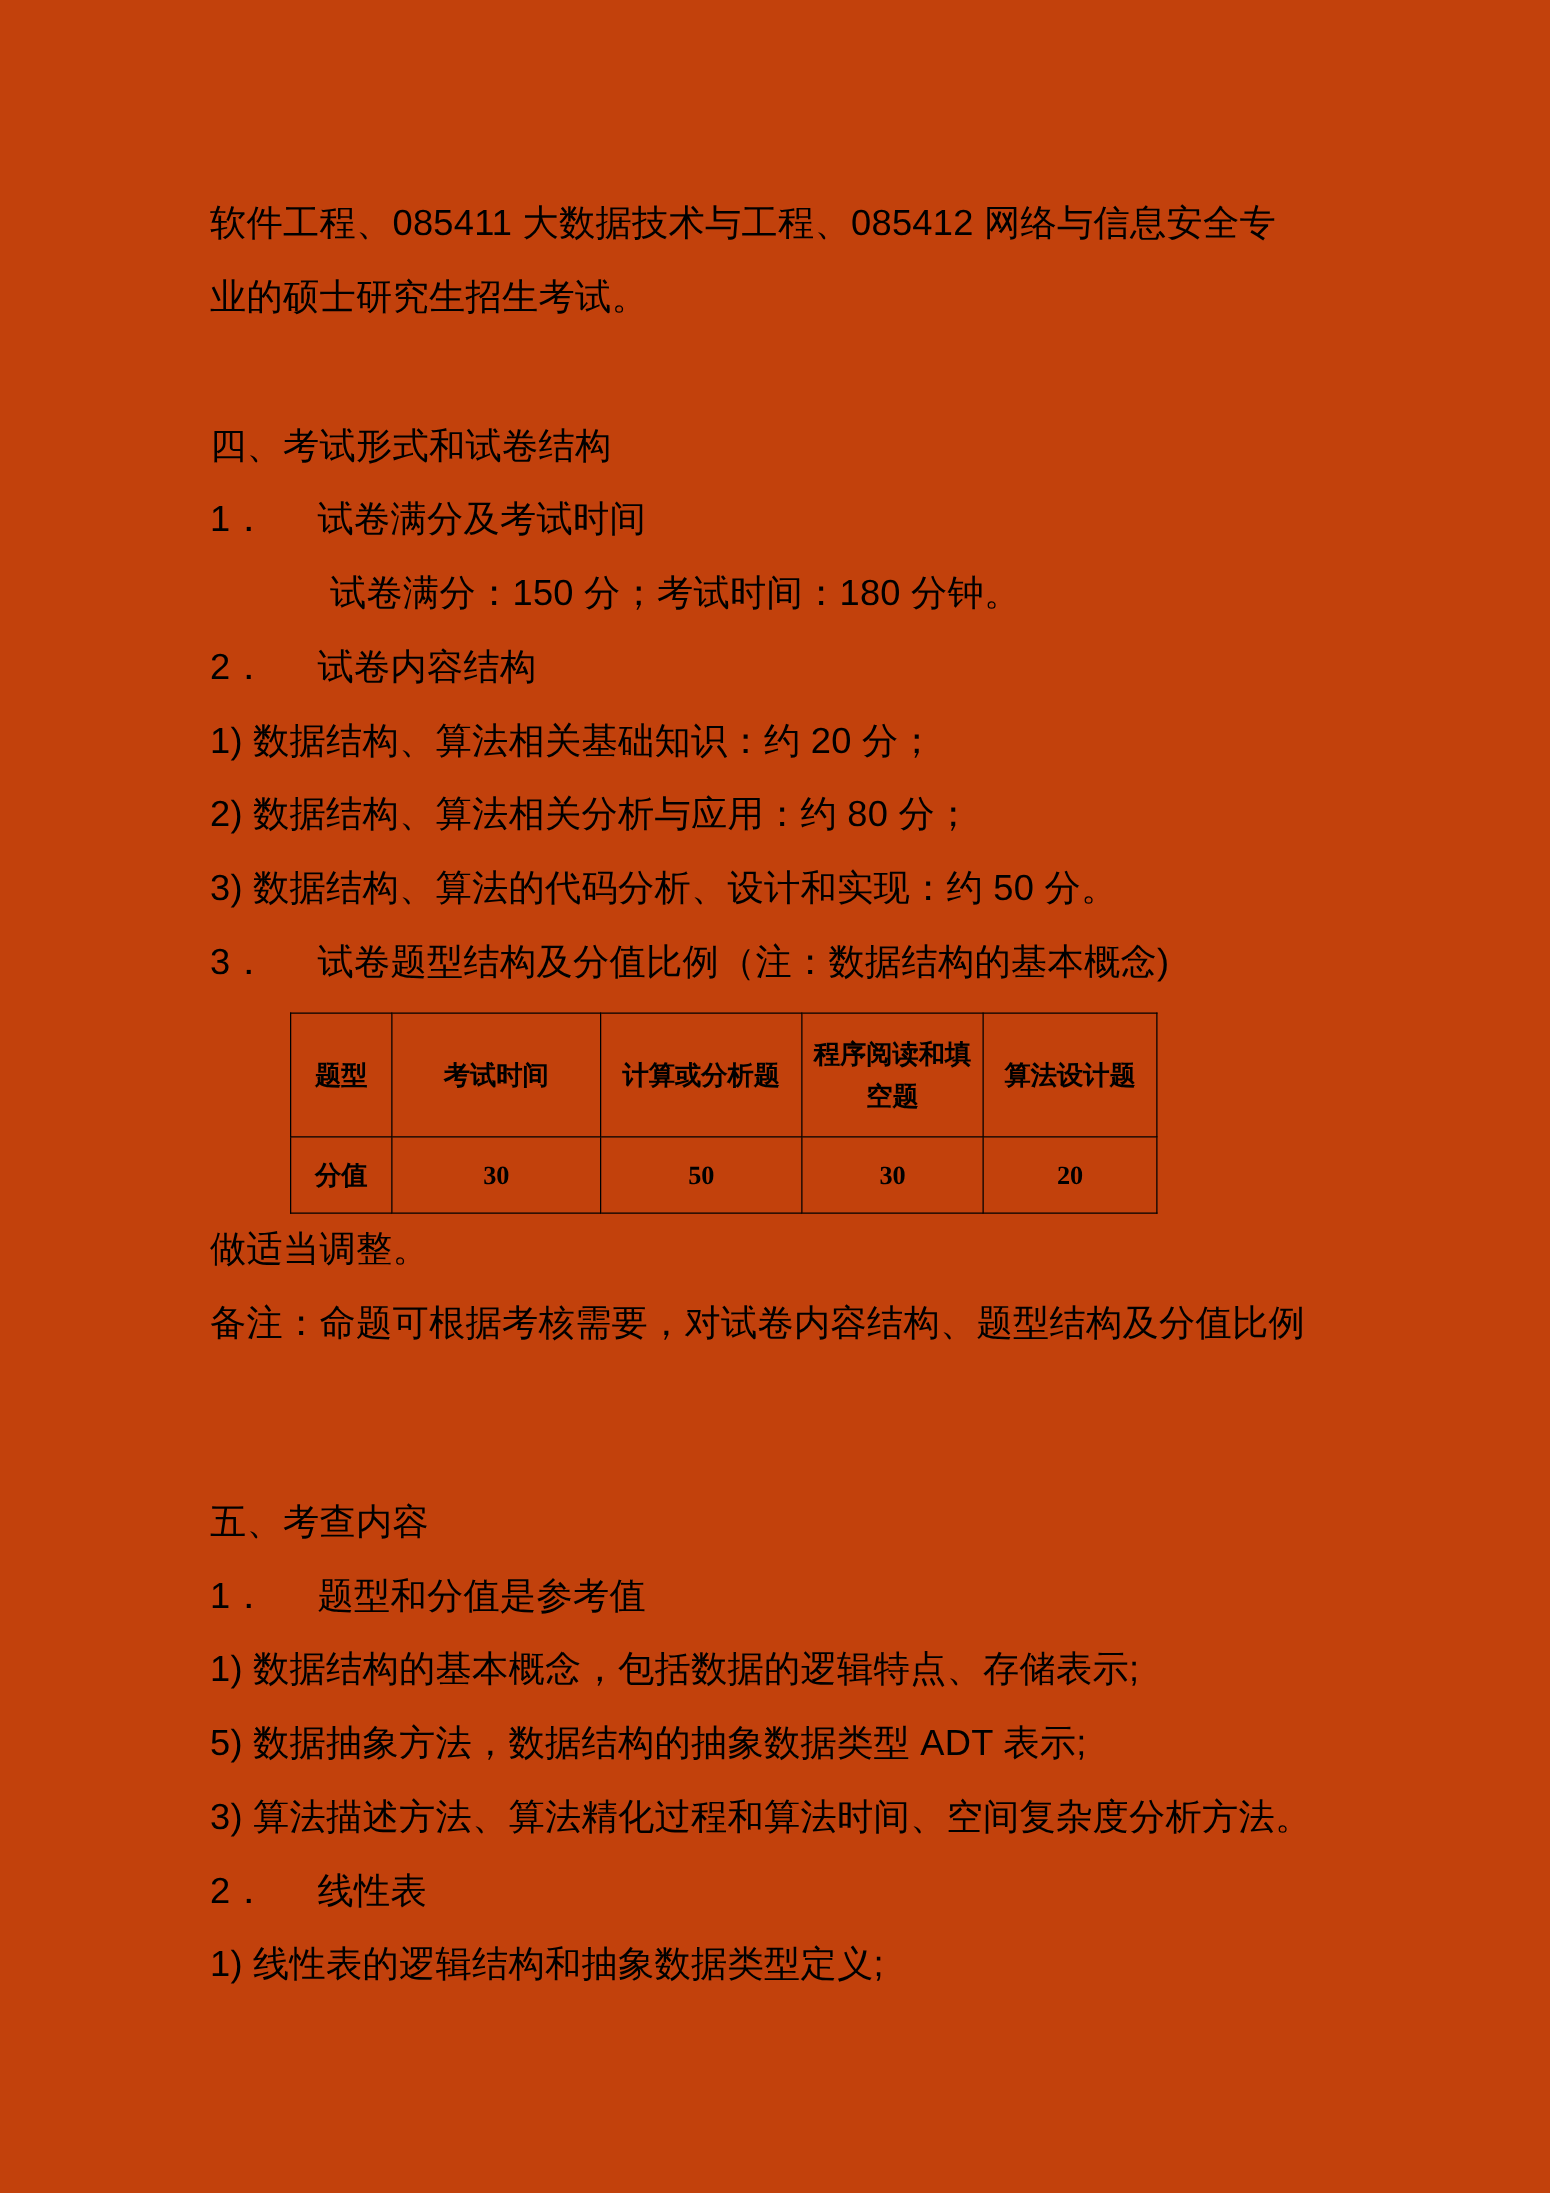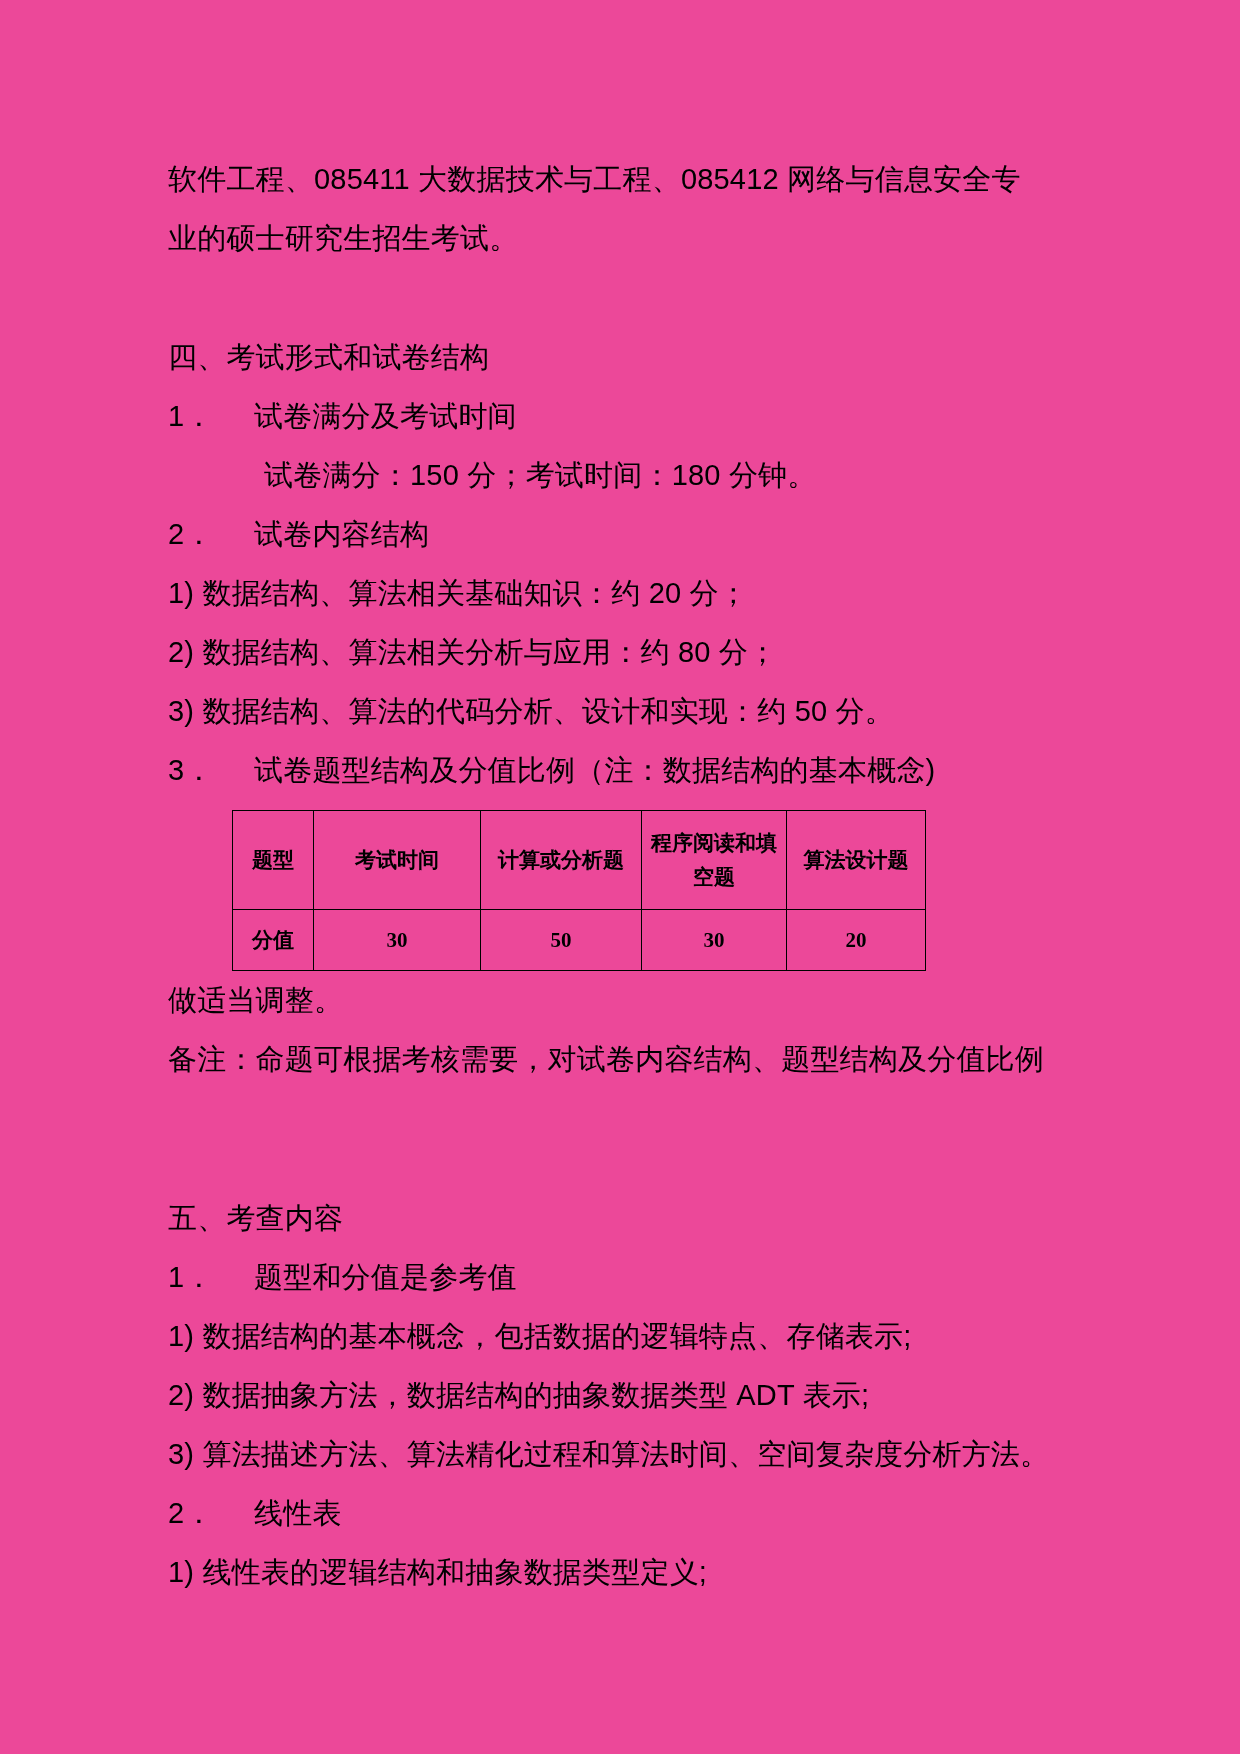--- a/index.html
+++ b/index.html
@@ -13,21 +13,21 @@
     font-family: "Liberation Sans", sans-serif;
     color: #000000;
     -webkit-font-smoothing: none;
   }
   .page {
     position: relative;
     width: 1240px;
     height: 1754px;
     box-sizing: border-box;
     padding: 150px 140px 0 168px;
-    background: #ec4899;
+    background: #c2410c;
   }
   .doc-body {
     width: 932px;
   }
   p.line {
     margin: 0;
     font-size: 29px;
     line-height: 59px;
     letter-spacing: 0.2px;
     white-space: pre-wrap;
@@ -134,21 +134,21 @@
     <p class="line">做适当调整。</p>
     <p class="line">备注：命题可根据考核需要，对试卷内容结构、题型结构及分值比例</p>
 
     <div class="spacer-xl"></div>
 
     <p class="line">五、考查内容</p>
 
     <p class="line"><span class="indent-num">1．</span><span>题型和分值是参考值</span></p>
 
     <p class="line">1) 数据结构的基本概念，包括数据的逻辑特点、存储表示;</p>
-    <p class="line">2) 数据抽象方法，数据结构的抽象数据类型 ADT 表示;</p>
+    <p class="line">5) 数据抽象方法，数据结构的抽象数据类型 ADT 表示;</p>
     <p class="line">3) 算法描述方法、算法精化过程和算法时间、空间复杂度分析方法。</p>
 
     <p class="line"><span class="indent-num">2．</span><span>线性表</span></p>
 
     <p class="line">1) 线性表的逻辑结构和抽象数据类型定义;</p>
 
   </div>
 </div>
 
 </body></html>

